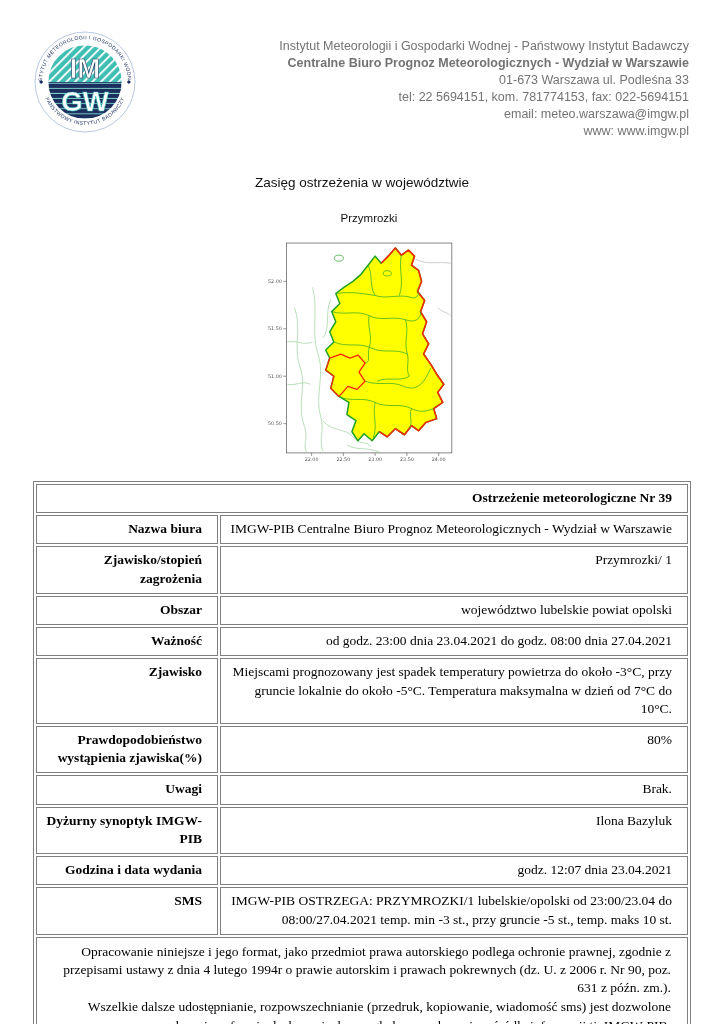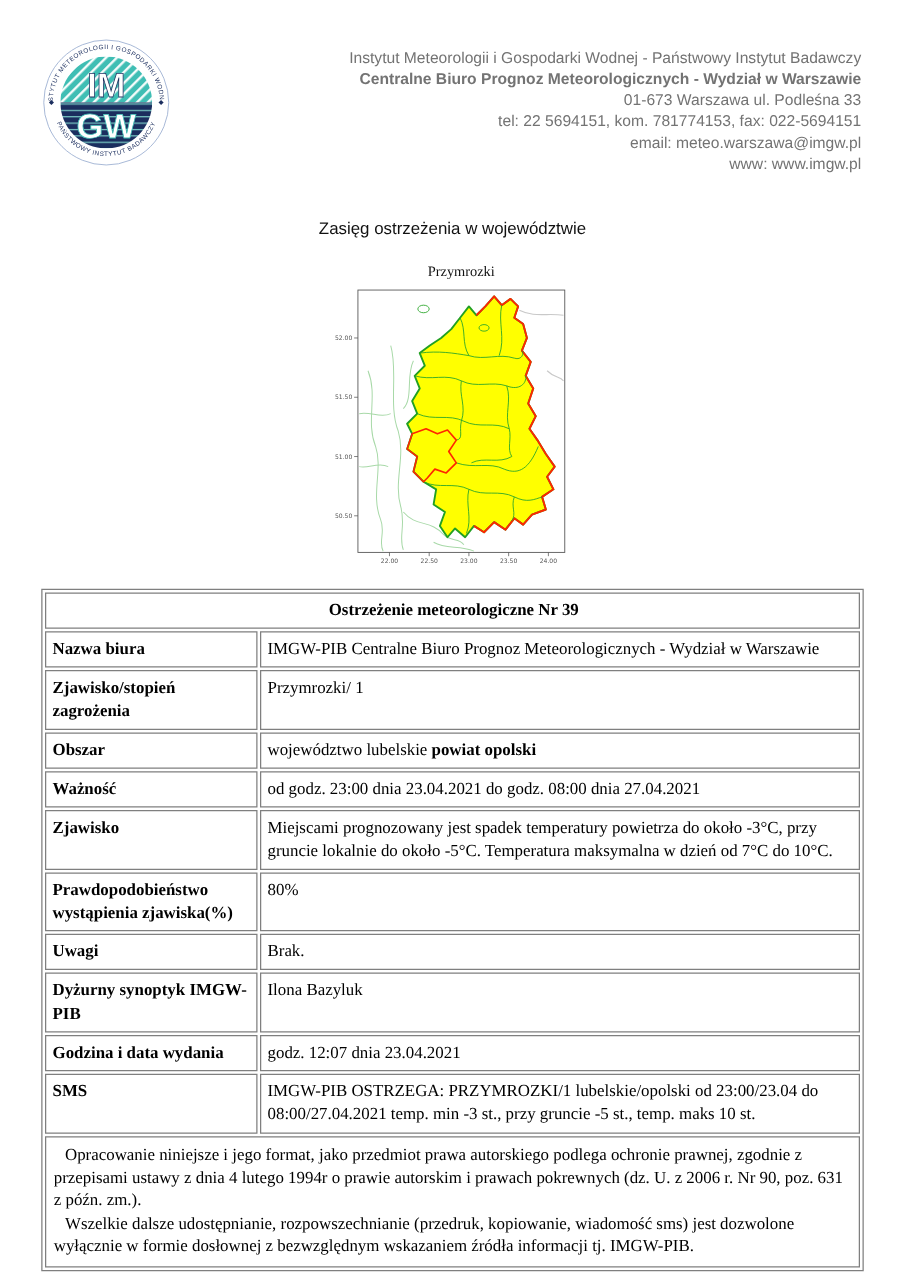--- a/index.html
+++ b/index.html
@@ -22,45 +22,45 @@
   .hdr-text .bold{font-weight:bold;}
   
   .map-heading{
     margin-top:40px;
     text-align:center;
     font-size:13.5px;color:#111;
   }
   .map-block{width:200px;margin:22px auto 0 auto;position:relative;}
   .map-title{
     text-align:center;font-size:11.5px;color:#111;
-    padding-left:14px;margin-bottom:4px;font-family:Liberation Serif, serif;
+    padding-left:14px;margin-bottom:15px;
   }
   
   table.warning{
     width:658px;margin:14px 0 0 33px;
     border-collapse:separate;border-spacing:2px;
     border:1px solid #7f7f7f;background:#fff;
   }
   table.warning td{
     border:1px solid #7f7f7f;
-    padding:4px 3px 5px 5px;
+    padding:4px 15px 5px 5px;
     font-family:"Liberation Serif",serif;
     font-size:13.5px;color:#000;
-    vertical-align:top;line-height:1.35;
+    vertical-align:top;line-height:1.35;text-align:right;
   }
   td.ttl{
     text-align:center;font-weight:bold;font-size:15.5px;
     color:#FF0000;padding:6px 4px;
   }
   td.lbl{font-weight:bold;width:160px;}
   td.foot{
     font-size:13px;line-height:1.48;
   }
   td.foot p{margin:1px;text-indent:9px;}
-  .b{font-weight:bold;}
+  .b{font-weight:normal;}
   
   .tick{font-family:"DejaVu Sans",sans-serif;fill:#555;}
 </style>
 </head>
 <body>
 
 <div class="page">
 
   <div class="hdr">
     <div class="logo-wrap">

